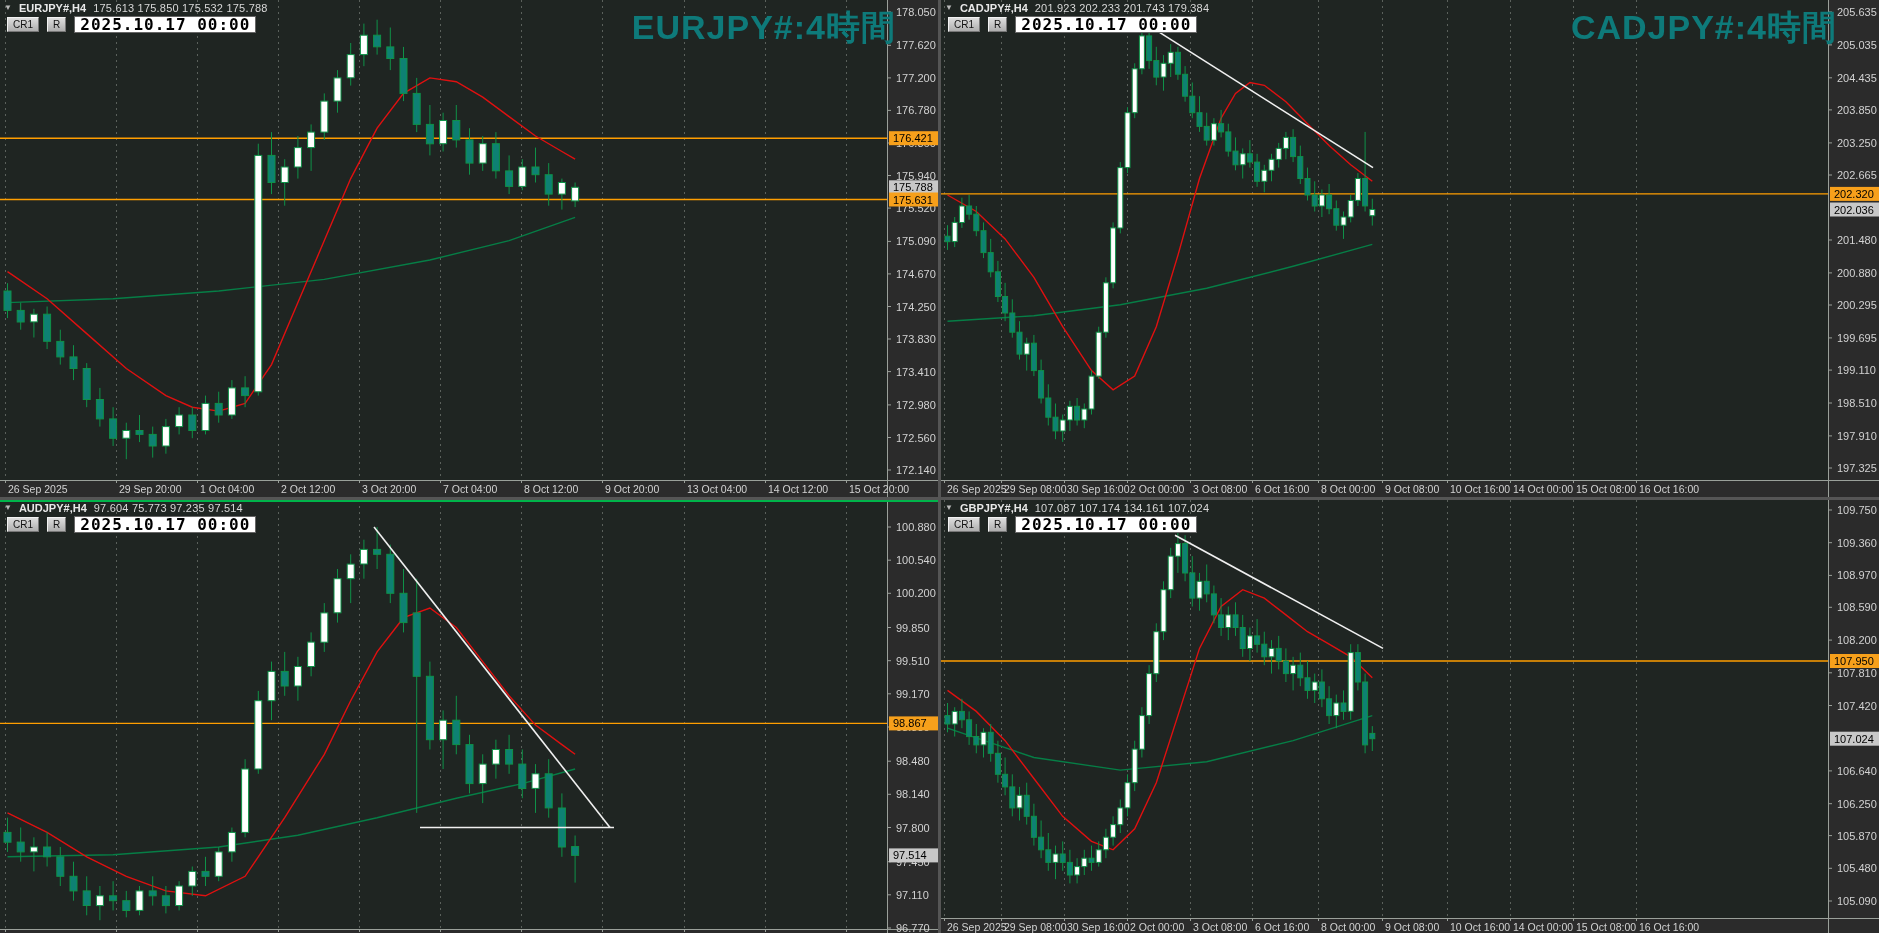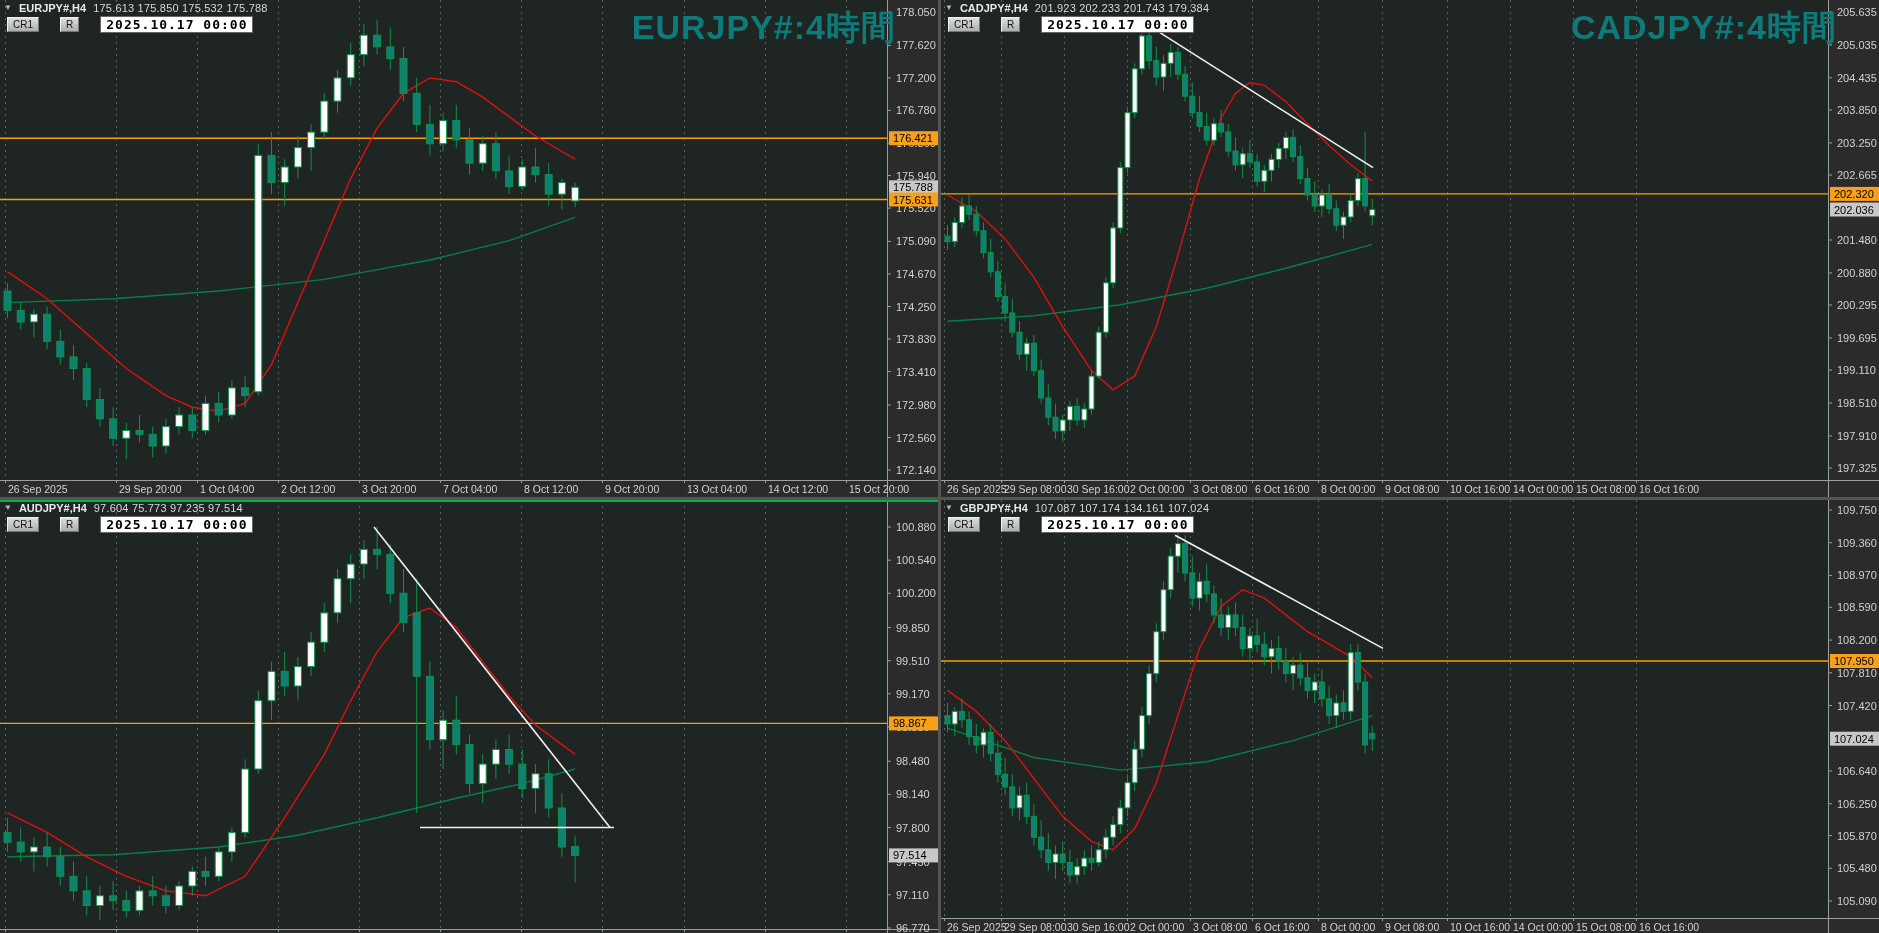--- a/index.html
+++ b/index.html
@@ -4,23 +4,23 @@
 <style>
   html,body{margin:0;padding:0;background:#4a4a4a;}
   body{width:1879px;height:933px;overflow:hidden;font-family:"Liberation Sans",sans-serif;}
   .grid{display:grid;grid-template-columns:938px 938px;grid-template-rows:497px 433px;gap:3px;background:#555;width:1879px;height:933px;}
   .panel{position:relative;background:#1f2522;overflow:hidden;}
   .panel svg{position:absolute;top:0;left:0;display:block;}
   .titlebar{position:absolute;top:1px;left:4px;height:14px;display:flex;gap:7px;align-items:center;color:#dcdcdc;font-size:11px;z-index:5;white-space:nowrap;}
   .tri{color:#b8b8b8;font-size:8px;line-height:14px;}
   .sym{font-weight:bold;color:#e8e8e8;}
   .ohlc{color:#d8d8d8;letter-spacing:.2px;}
-  .toolbar{position:absolute;top:16px;left:7px;display:flex;gap:21px;align-items:center;z-index:5;}
+  .toolbar{position:absolute;top:16px;left:7px;display:flex;gap:8px;align-items:center;z-index:5;}
   .btn{background:linear-gradient(#dedede,#aeaeae);border:1px solid #777;border-top-color:#f2f2f2;border-left-color:#f2f2f2;color:#111;font-size:10px;padding:0 5px;height:13px;line-height:13px;cursor:pointer;}
-  .datebox{background:#fff;color:#000;font-family:"DejaVu Sans Mono",monospace;font-size:13px;font-weight:bold;padding:0 5px;height:15px;line-height:15px;border:1px solid #666;letter-spacing:1px;}
+  .datebox{background:#fff;color:#000;font-family:"DejaVu Sans Mono",monospace;font-size:16px;font-weight:bold;padding:0 5px;height:15px;line-height:15px;border:1px solid #666;letter-spacing:1px;}
   .watermark{position:absolute;top:5px;right:42px;z-index:1;color:var(--watermark,#0e7a7a);font-size:34px;font-weight:bold;letter-spacing:1px;white-space:nowrap;}
   .panel.active::before{content:"";position:absolute;top:0;left:0;right:0;height:2px;background:var(--active,#00b44a);z-index:6;}
   svg text{font-family:"Liberation Sans",sans-serif;}
 </style>
 </head>
 <body>
 
 <div class="grid">
 
   <div class="panel" id="panel0">

